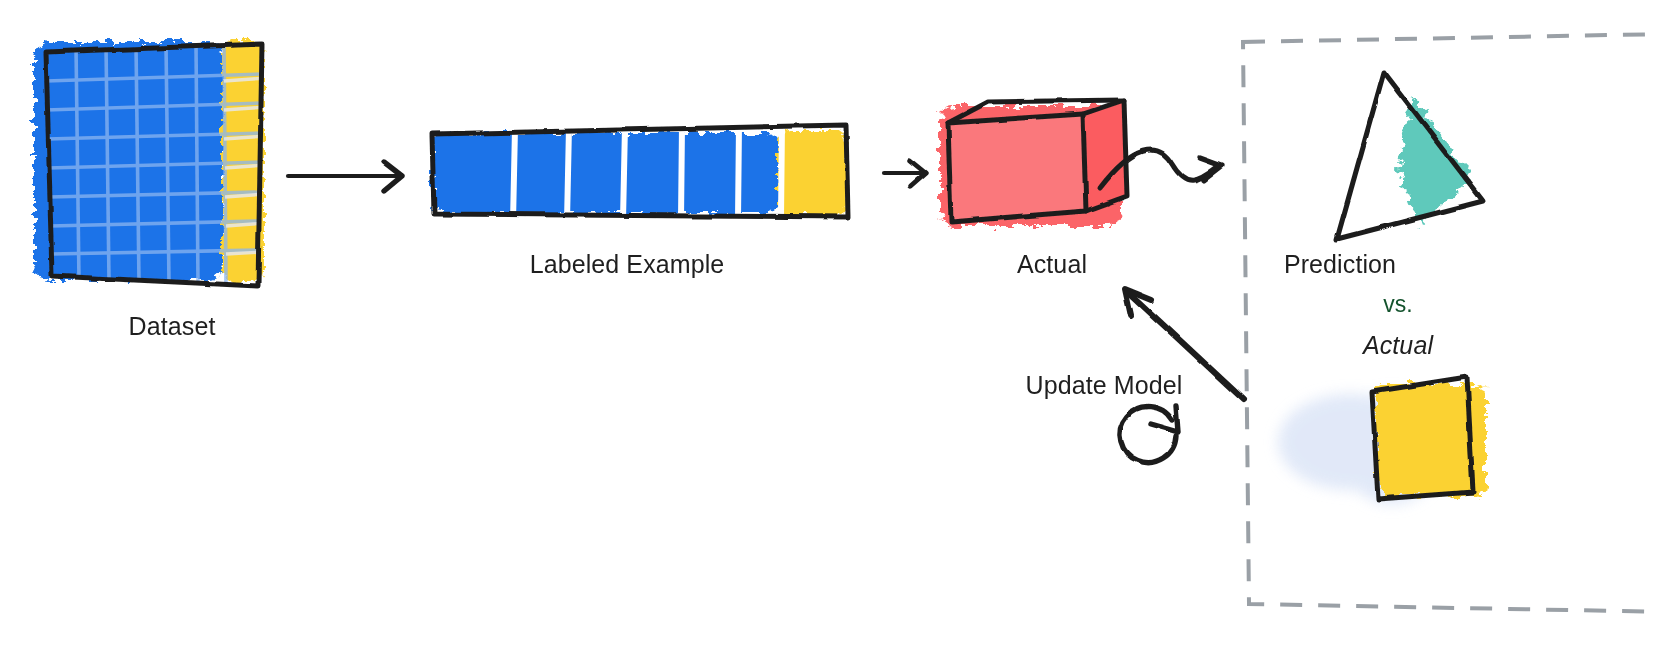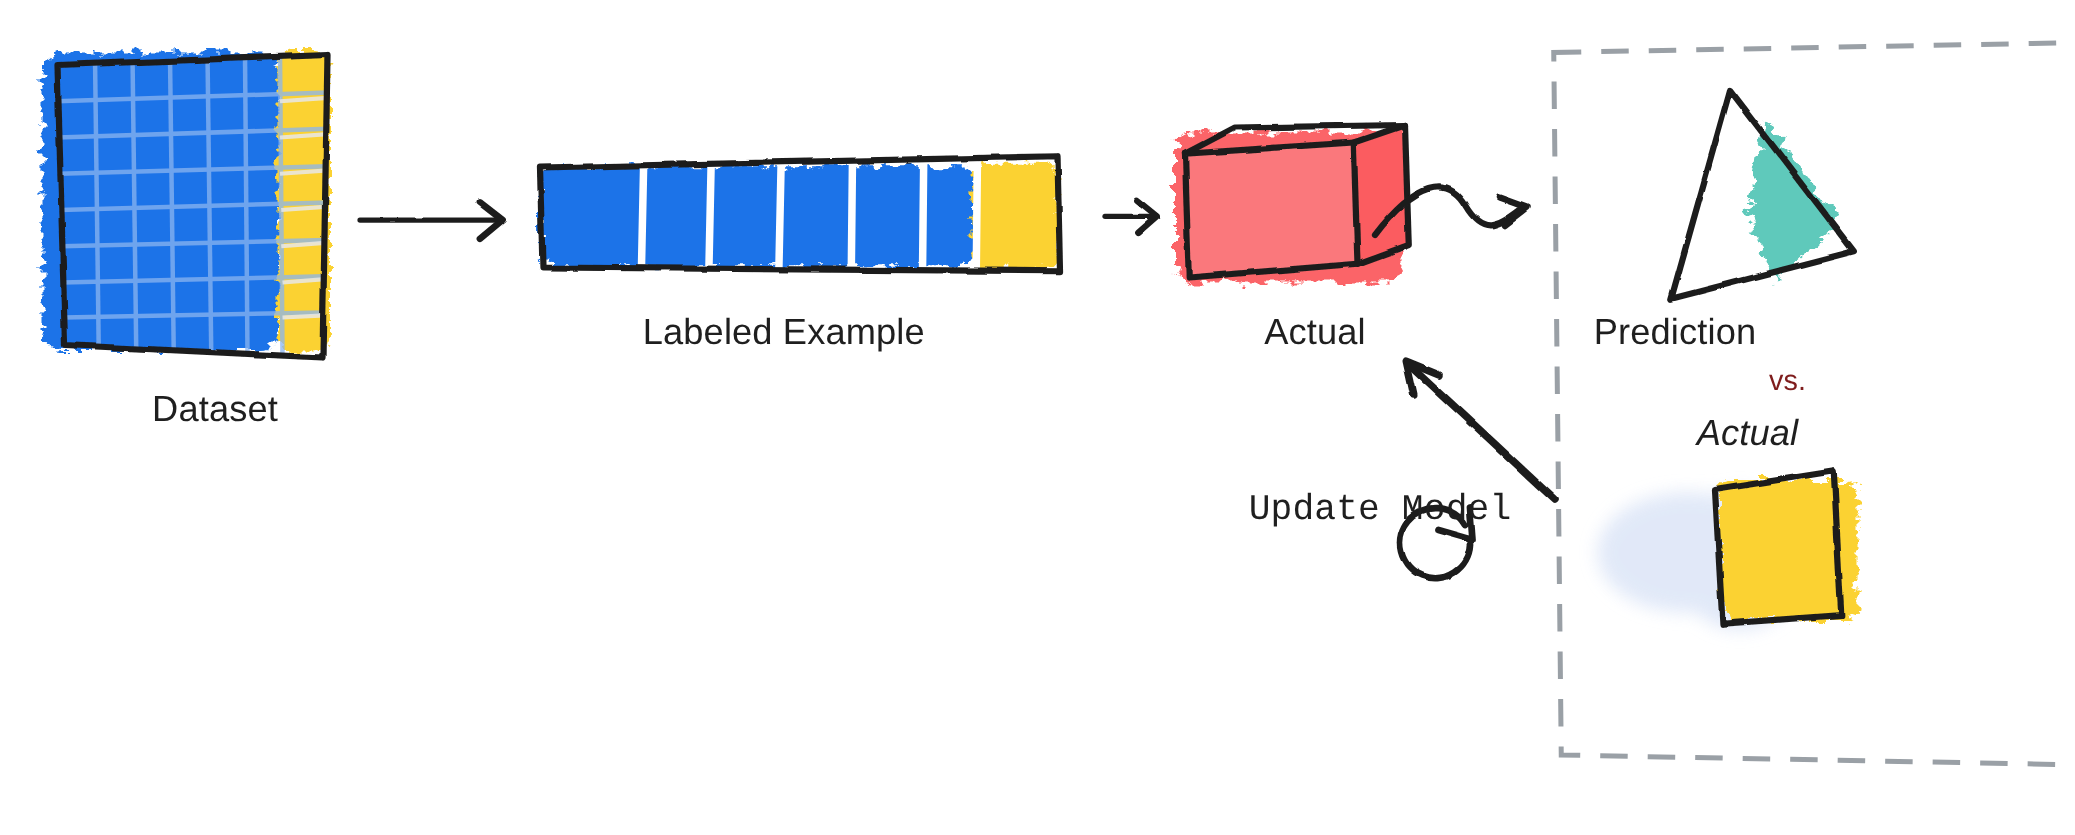--- a/index.html
+++ b/index.html
@@ -21,40 +21,39 @@
   .layer {
     position: absolute;
     left: 0;
     top: 0;
     width: 1660px;
     height: 668px;
   }
   .caption {
     position: absolute;
     font-family: "Liberation Sans", sans-serif;
-    font-size: 29px;
+    font-size: 25px;
     color: #1f1f1f;
     white-space: nowrap;
     letter-spacing: 0.1px;
   }
   .caption.center {
     transform: translateX(-50%);
   }
   .caption.gray {
-    color: #7f1d1d;
+    color: #14532d;
     font-size: 23px;
-    margin-left: 32px;
   }
   #cap-dataset      { left: 172px; top: 312px; }
   #cap-labeled      { left: 627px; top: 250px; }
   #cap-model        { left: 1052px; top: 250px; }
   #cap-prediction   { left: 1340px; top: 250px; }
   #cap-vs           { left: 1398px; top: 291px; }
   #cap-actual       { left: 1398px; top: 331px; font-style: italic; }
-  #cap-update       { left: 1104px; top: 391px; font-family: Liberation Mono, monospace; }
+  #cap-update       { left: 1104px; top: 371px; }
 </style>
 </head>
 <body>
 
 <div id="canvas">
 
   <svg class="layer" viewBox="0 0 1660 668">
     <defs>
 
       <filter id="brush" x="-25%" y="-25%" width="150%" height="150%">

